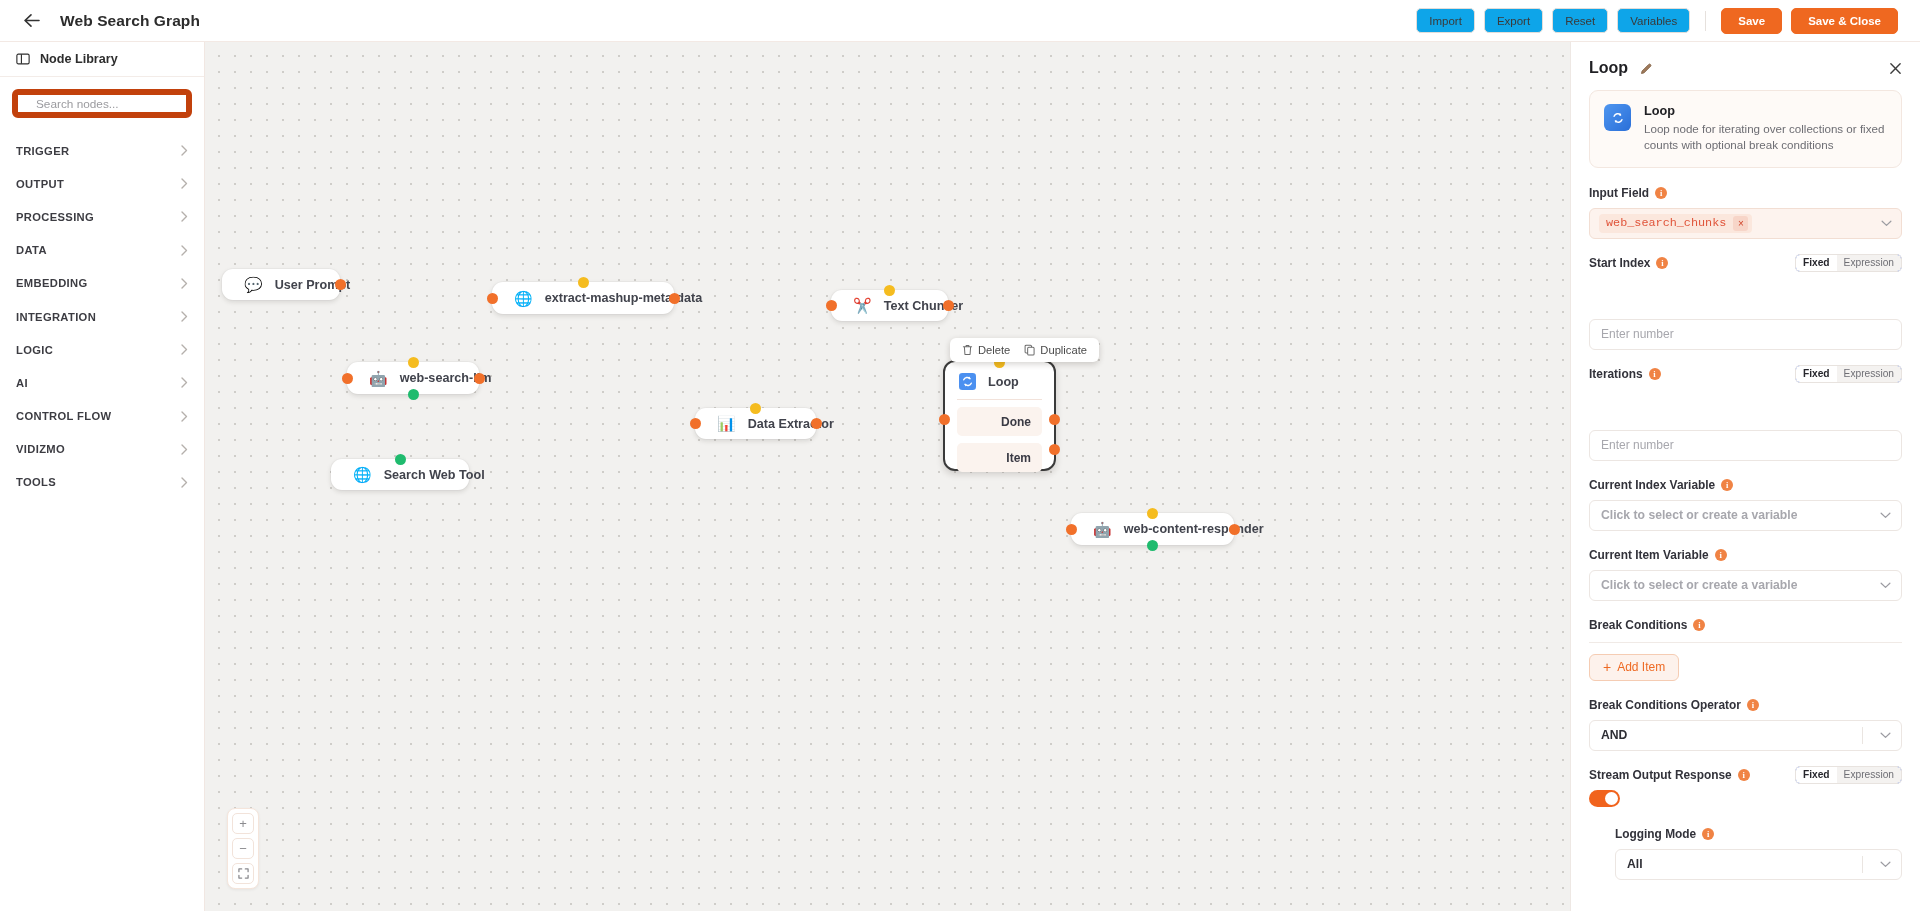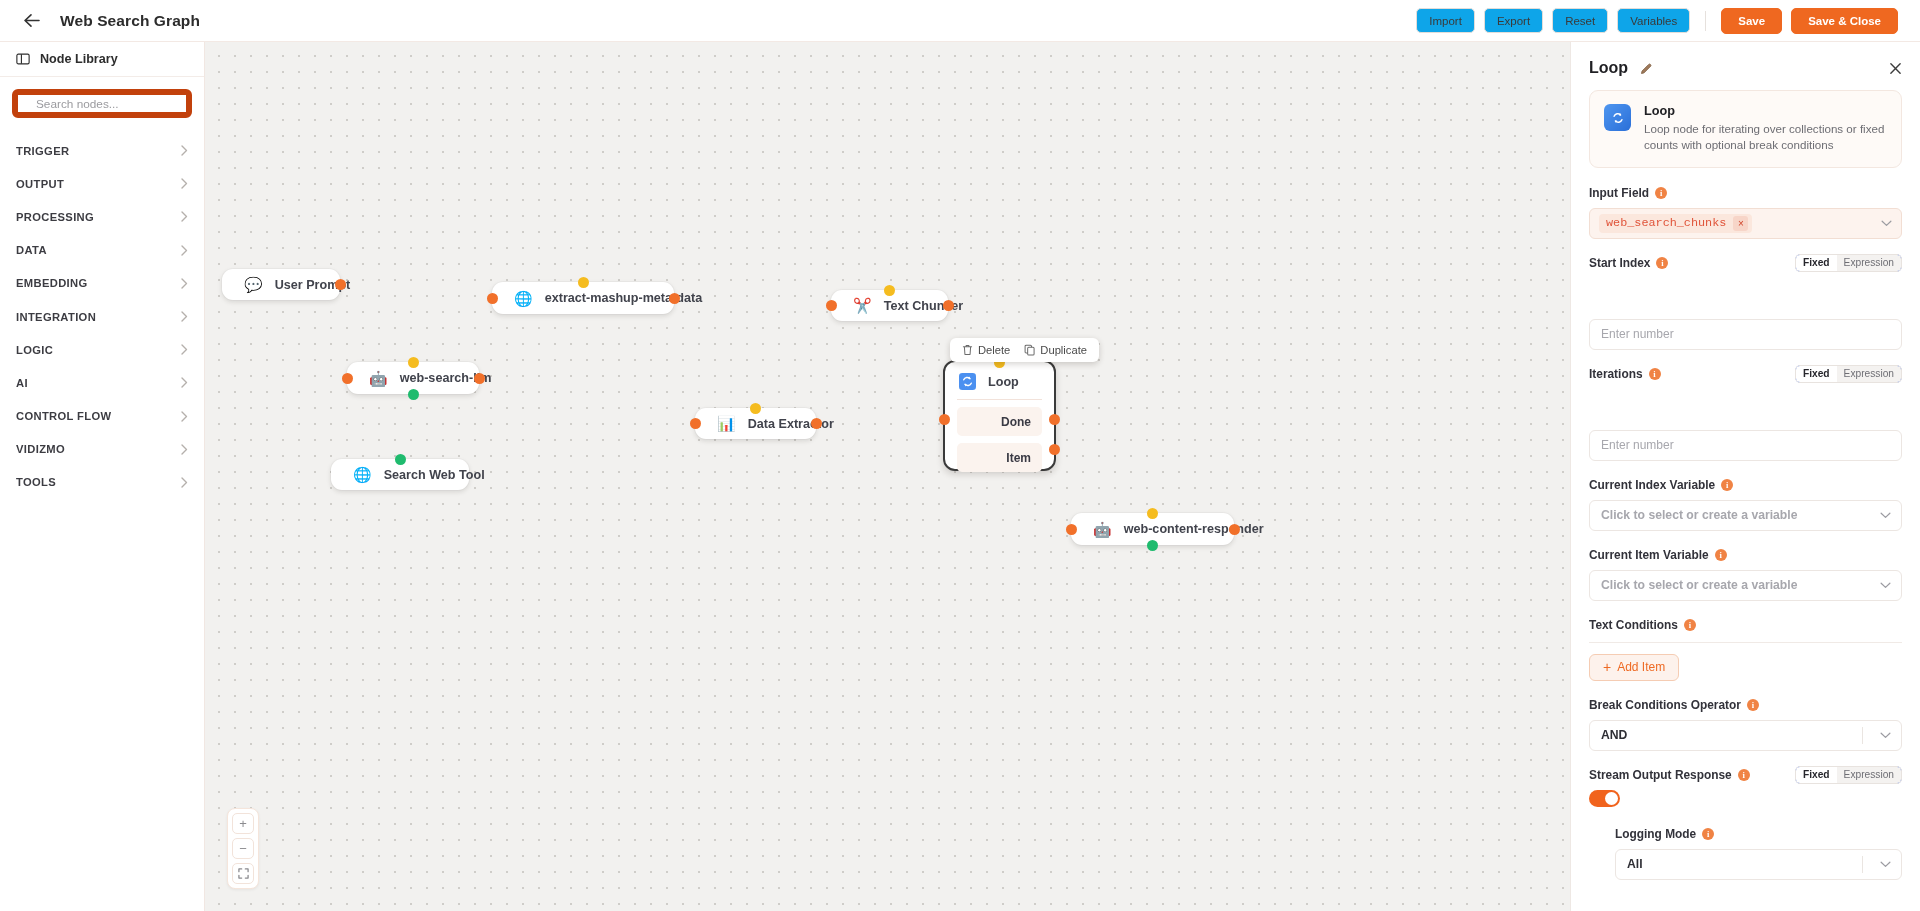--- a/index.html
+++ b/index.html
@@ -645,21 +645,21 @@
             <span class="sel-caret">
               <svg width="11" height="7" viewBox="0 0 12 8">
                   <path d="M1 1.4L6 6.2l5-4.8" fill="none" stroke="#9b9ba1" stroke-width="1.4" stroke-linecap="round" stroke-linejoin="round"></path>
                 </svg>
             </span>
           </div>
         </div>
 
         <div class="field">
           <div class="field-top">
-            <span class="field-label">Text Conditions</span>
+            <span class="field-label">Break Conditions</span>
             <span class="info-i">i</span>
           </div>
           <div class="hr-thin"></div>
           <button class="add-btn">
             <span style="font-size:14px;line-height:1;">+</span>
             <span>Add Item</span>
           </button>
         </div>
 
         <div class="field">

